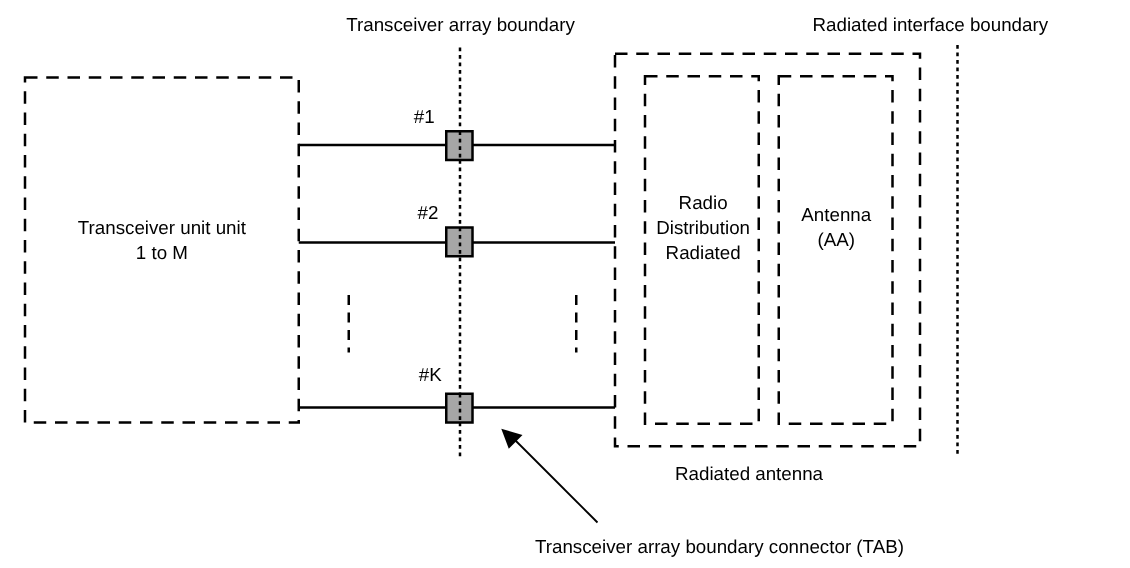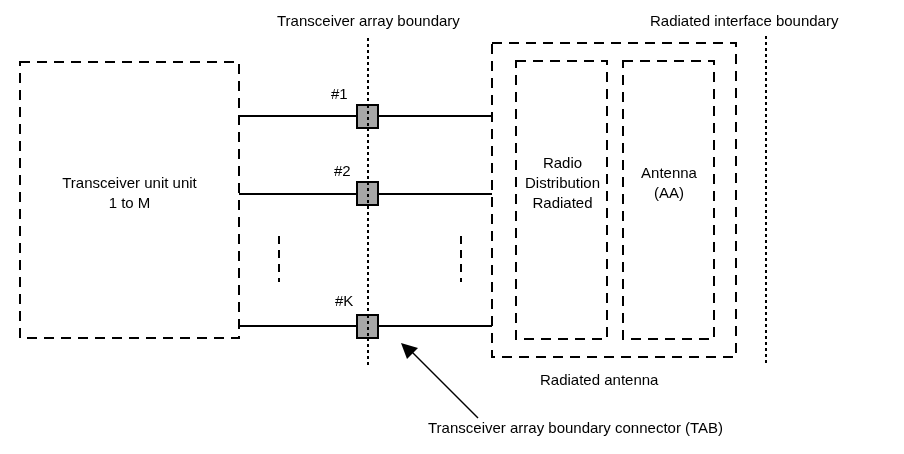--- a/index.html
+++ b/index.html
@@ -42,21 +42,21 @@
   <line x1="368" y1="182" x2="368" y2="205" stroke="#000" stroke-width="2" stroke-dasharray="3,3"></line>
   <line x1="368" y1="315" x2="368" y2="338" stroke="#000" stroke-width="2" stroke-dasharray="3,3"></line>
 
   <line x1="478" y1="418" x2="410" y2="350" stroke="#000" stroke-width="1.5"></line>
   <polygon points="401,343 418,348 407,359" fill="#000"></polygon>
 </svg>
 
 <div class="lbl" style="left:277px; top:11px;">Transceiver array boundary</div>
 <div class="lbl" style="left:650px; top:11px;">Radiated interface boundary</div>
 <div class="lbl" style="left:540px; top:370px;">Radiated antenna</div>
-<div class="lbl" style="left:428px; top:418px;">Transceiver array boundary connector (TAB)</div>
+<div class="lbl" style="left:428px; top:428px;">Transceiver array boundary connector (TAB)</div>
 
 <div class="lbl" style="left:331px; top:84px;">#1</div>
 <div class="lbl" style="left:334px; top:161px;">#2</div>
 <div class="lbl" style="left:335px; top:291px;">#K</div>
 
 <div class="box-text" style="left:20px; top:173px; width:219px;">
   <div>Transceiver unit unit</div>
   <div>1 to M</div>
 </div>
 

